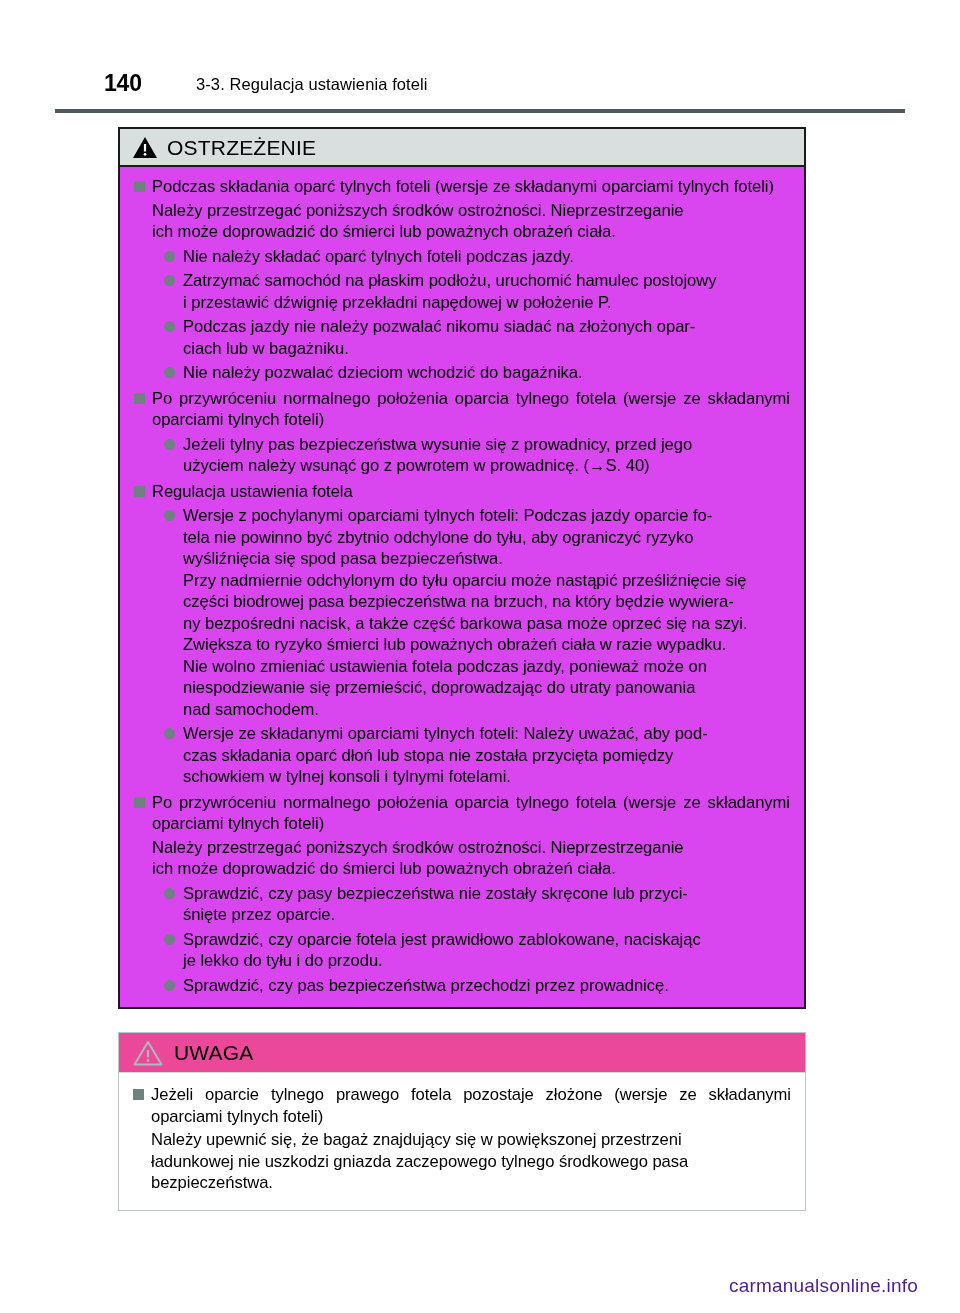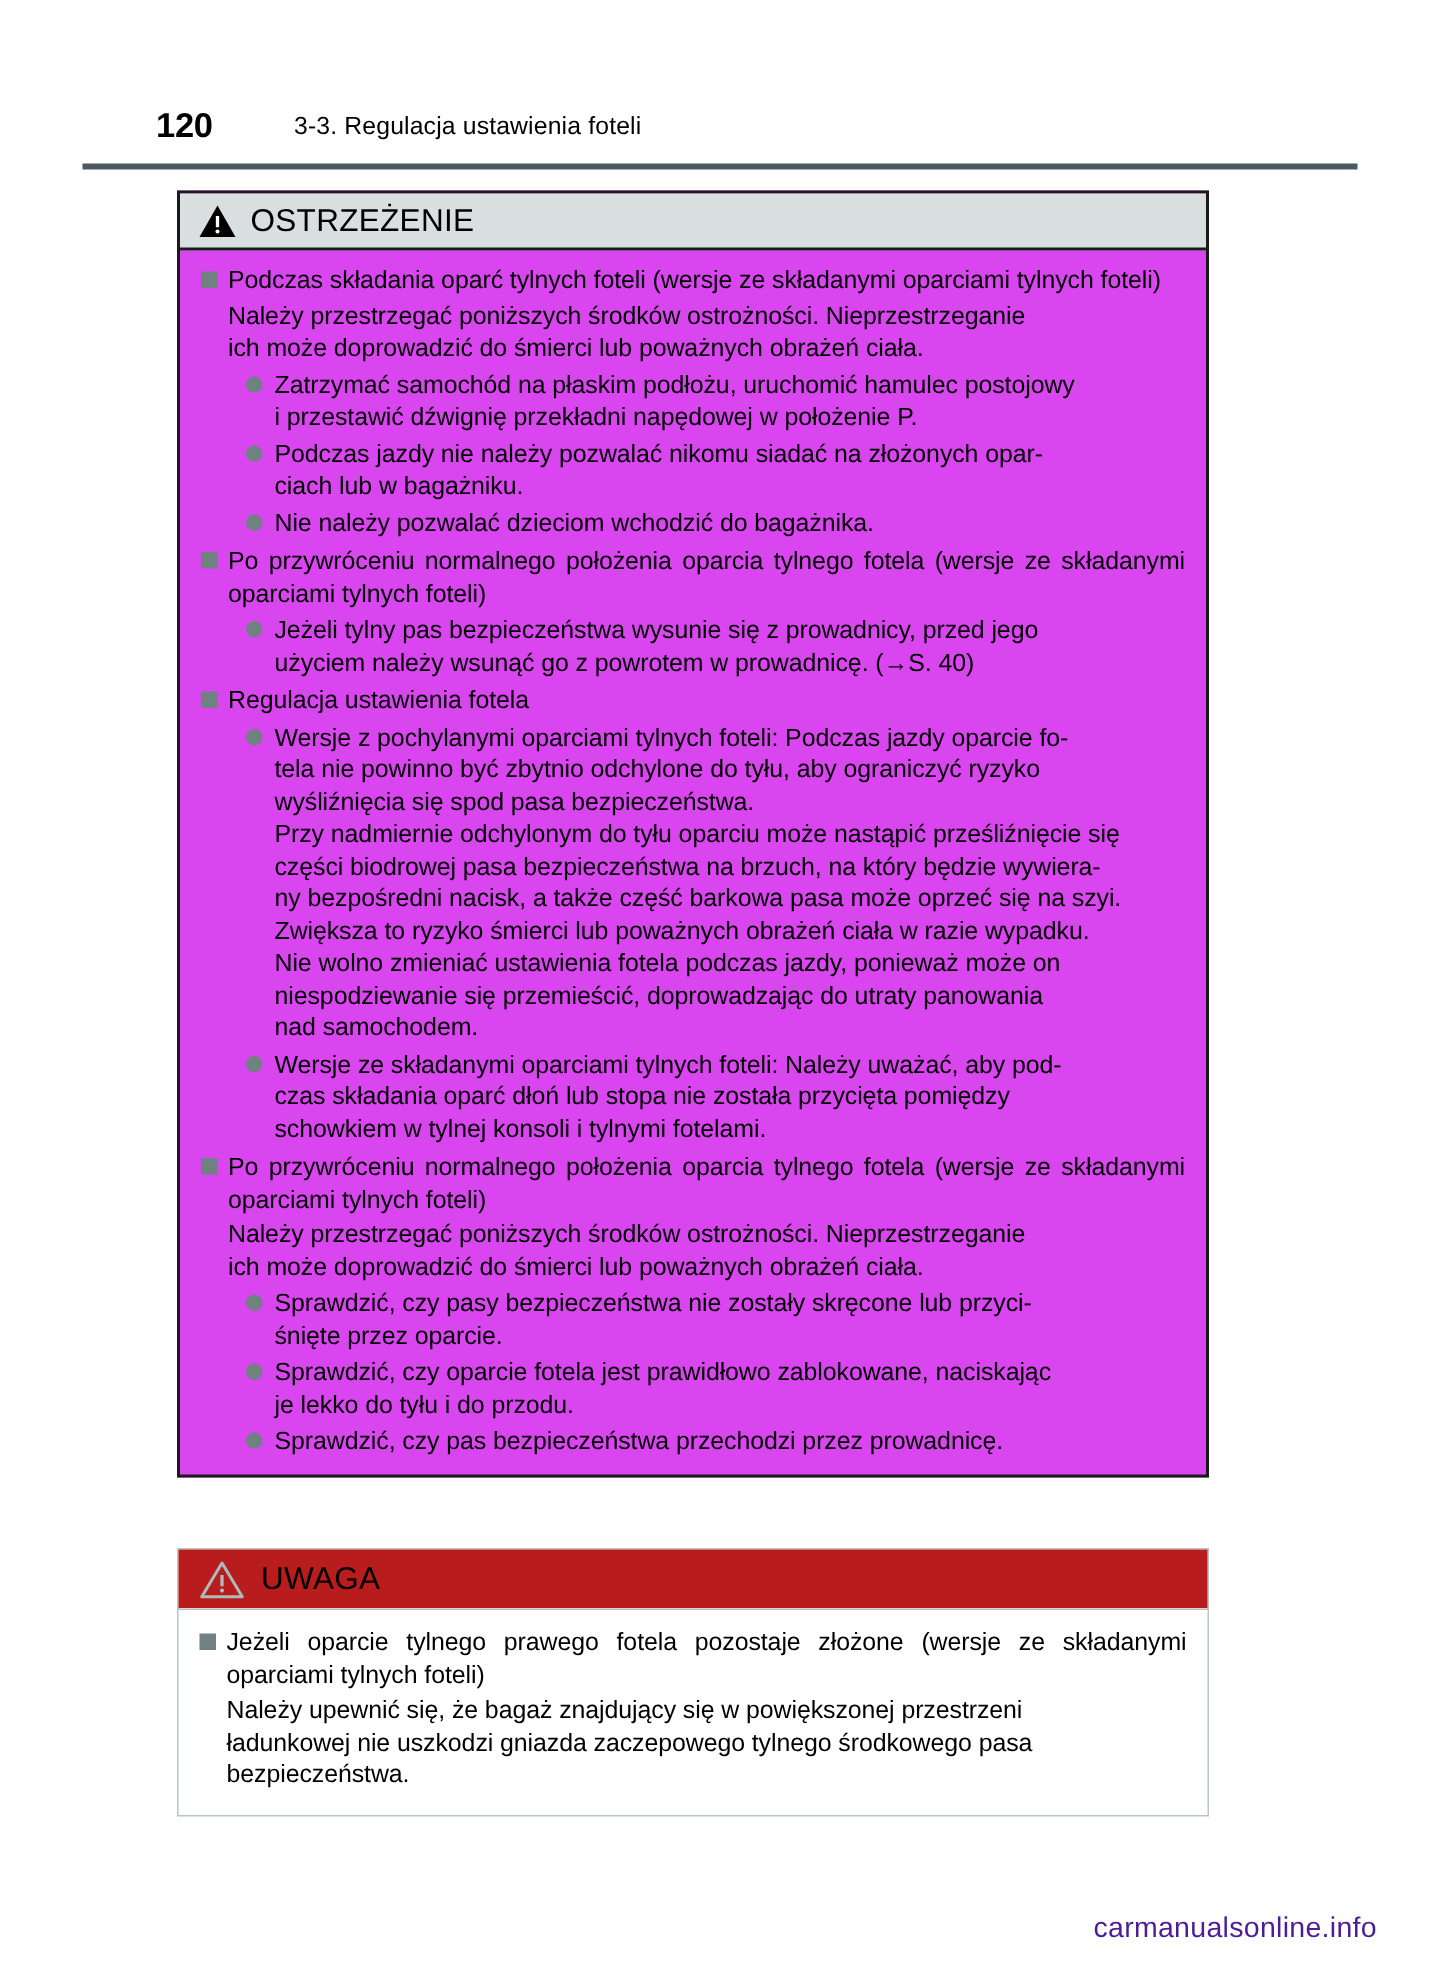--- a/index.html
+++ b/index.html
@@ -75,21 +75,21 @@
     align-items: center;
     box-sizing: border-box;
   }
   .box-warning .box-head {
     background: #d9dede;
     border-bottom: 2px solid #1a1a1a;
     height: 38px;
     padding: 0 0 0 12px;
   }
   .box-notice .box-head {
-    background: #b91c1c;
+    background: #ec4899;
     border-bottom: 1px solid #cfdada;
     height: 40px;
     padding: 0 0 0 14px;
   }
   .box-head-label {
     font-size: 21px;
     letter-spacing: 0.2px;
     margin-left: 9px;
     line-height: 1;
   }
@@ -171,21 +171,21 @@
     bottom: 16px;
     font-size: 19px;
     color: #4c1d95;
     letter-spacing: 0.2px;
   }
 </style>
 </head>
 <body>
 
 <div class="page-header">
-  <div class="page-number">120</div>
+  <div class="page-number">140</div>
   <div class="section-title">3-3. Regulacja ustawienia foteli</div>
 </div>
 <div class="header-rule"></div>
 
 <div class="box box-warning">
   <div class="box-head">
     <svg class="tri-icon" width="26" height="23" viewBox="0 0 26 23">
       <polygon points="13,1 25,22 1,22" fill="#000000"></polygon>
       <rect x="11.9" y="8" width="2.2" height="7.5" fill="#ffffff"></rect>
       <circle cx="13" cy="18.3" r="1.35" fill="#ffffff"></circle>
@@ -197,20 +197,26 @@
     <div class="head-item">
       <span class="sq"></span>
       <span class="head-text">Podczas składania oparć tylnych foteli (wersje ze składanymi oparciami tylnych foteli)</span>
     </div>
 
     <div class="para jt">
       <span class="ln">Należy przestrzegać poniższych środków ostrożności. Nieprzestrzeganie</span>
       <span class="ln last">ich może doprowadzić do śmierci lub poważnych obrażeń ciała.</span>
     </div>
 
+    <div class="bul-item">
+      <span class="dot"></span>
+      <span class="bul-text jt">
+        <span class="ln last">Nie należy składać oparć tylnych foteli podczas jazdy.</span>
+      </span>
+    </div>
 
     <div class="bul-item">
       <span class="dot"></span>
       <span class="bul-text jt">
         <span class="ln">Zatrzymać samochód na płaskim podłożu, uruchomić hamulec postojowy</span>
         <span class="ln last">i przestawić dźwignię przekładni napędowej w położenie P.</span>
       </span>
     </div>
 
     <div class="bul-item">

